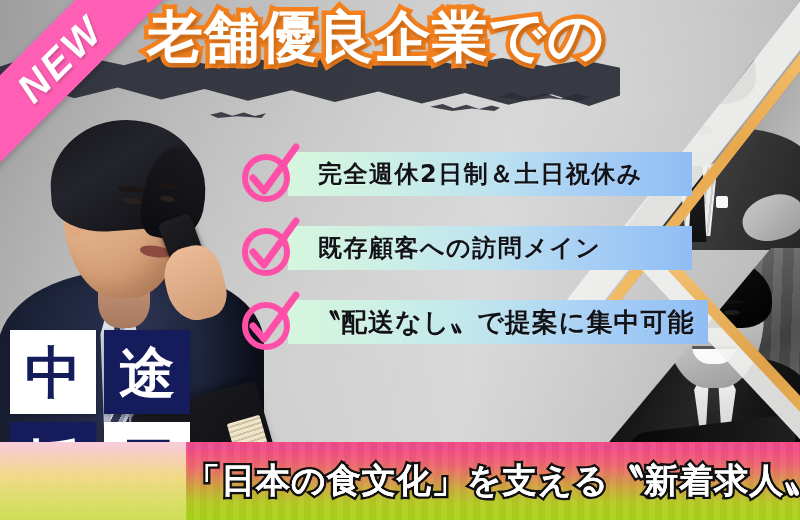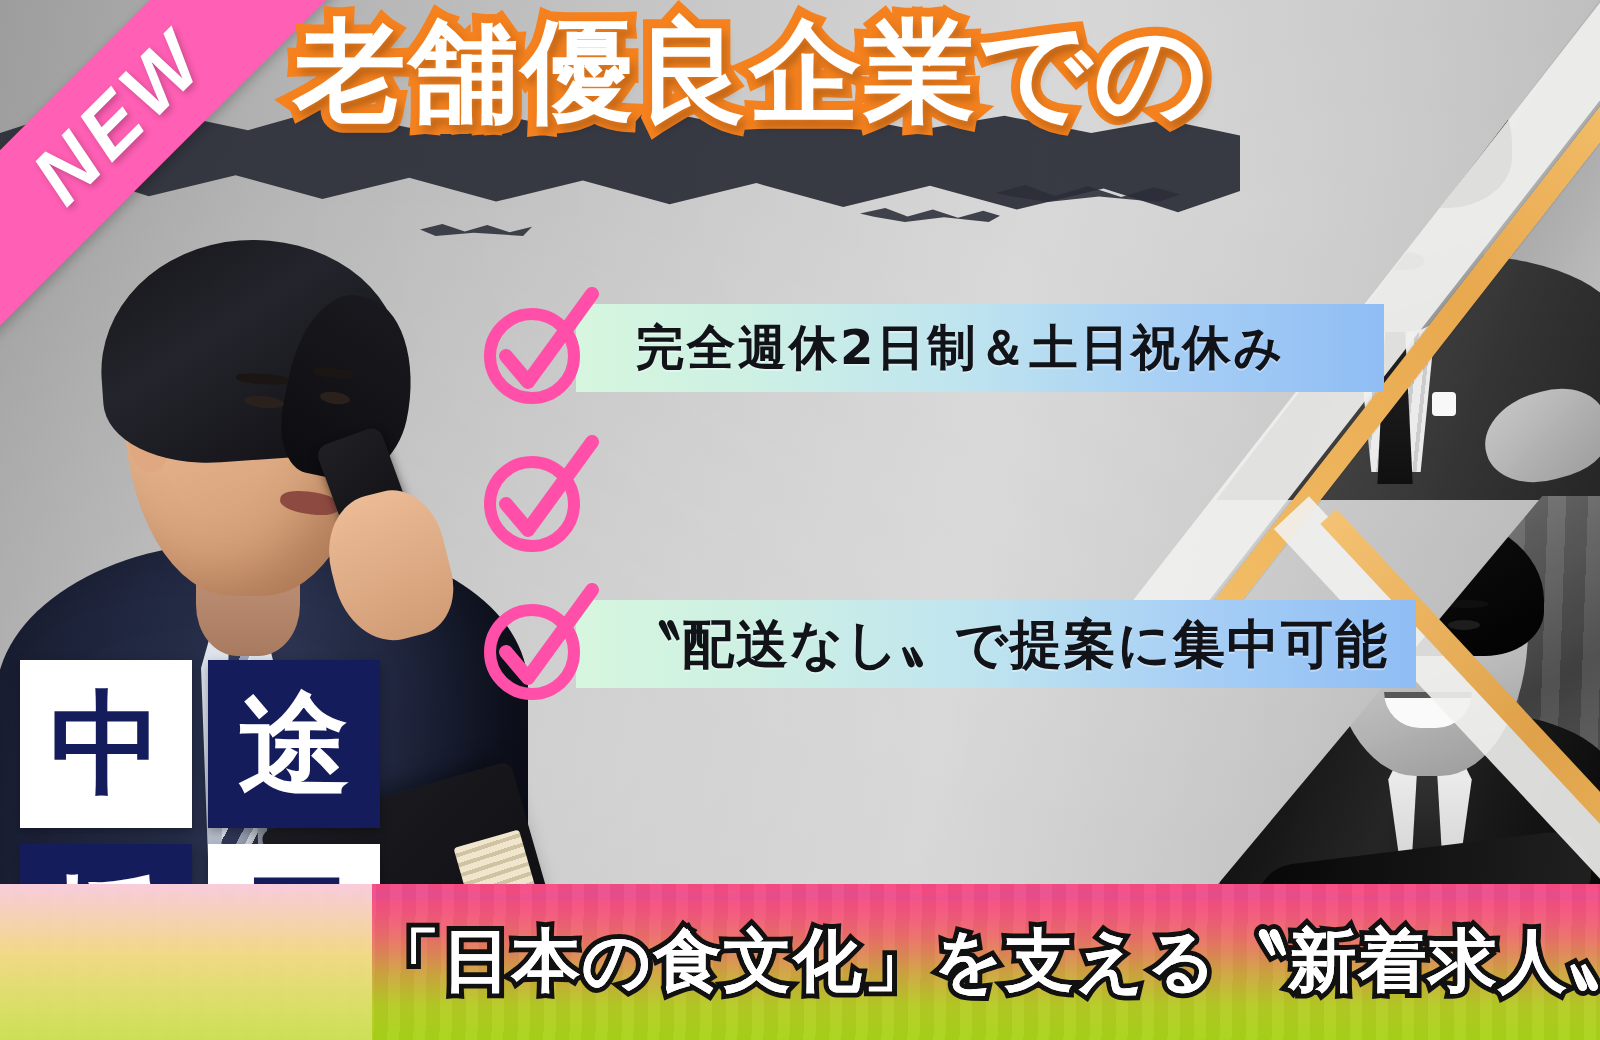--- a/index.html
+++ b/index.html
@@ -726,20 +726,23 @@
       <div class="bar">
         <span class="btext">完全週休2日制＆土日祝休み</span>
       </div>
       <svg class="check-icon" viewBox="0 0 64 64">
         <circle cx="30" cy="36" r="21" fill="none" stroke="#ff4fa8" stroke-width="6"></circle>
         <path d="M17 36 L28 49 L60 5" fill="none" stroke="#ff4fa8" stroke-width="7" stroke-linecap="round" stroke-linejoin="round"></path>
       </svg>
     </div>
 
     <div class="benefit b2">
+      <div class="bar">
+        <span class="btext">既存顧客への訪問メイン</span>
+      </div>
       <svg class="check-icon" viewBox="0 0 64 64">
         <circle cx="30" cy="36" r="21" fill="none" stroke="#ff4fa8" stroke-width="6"></circle>
         <path d="M17 36 L28 49 L60 5" fill="none" stroke="#ff4fa8" stroke-width="7" stroke-linecap="round" stroke-linejoin="round"></path>
       </svg>
     </div>
 
     <div class="benefit b3">
       <div class="bar">
         <span class="btext">〝配送なし〟で提案に集中可能</span>
       </div>

